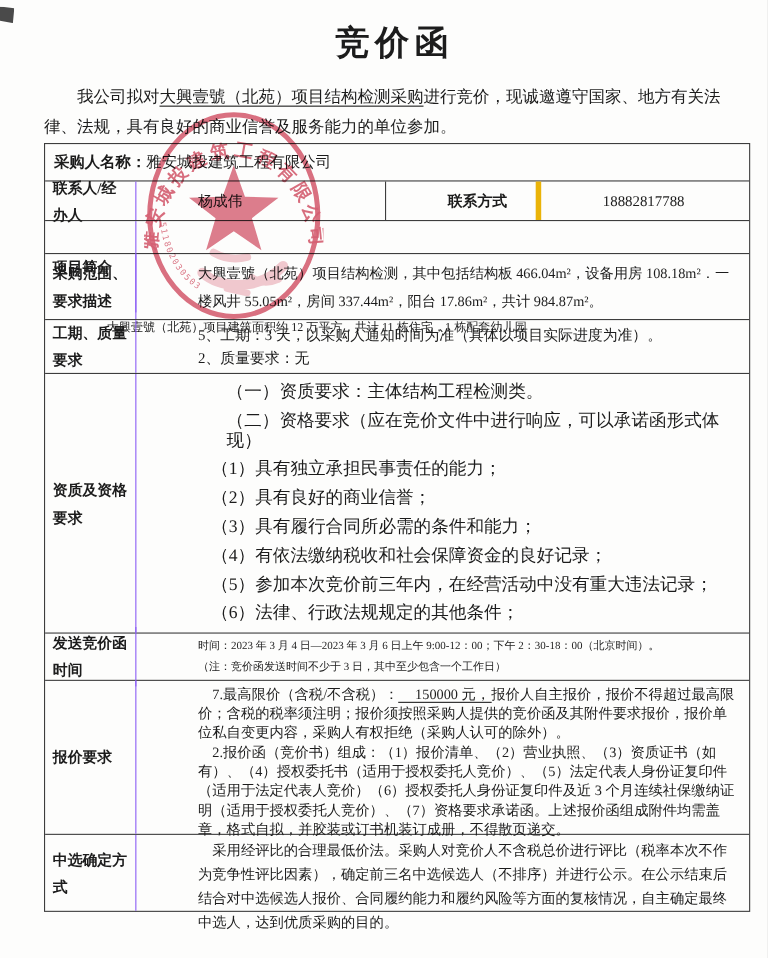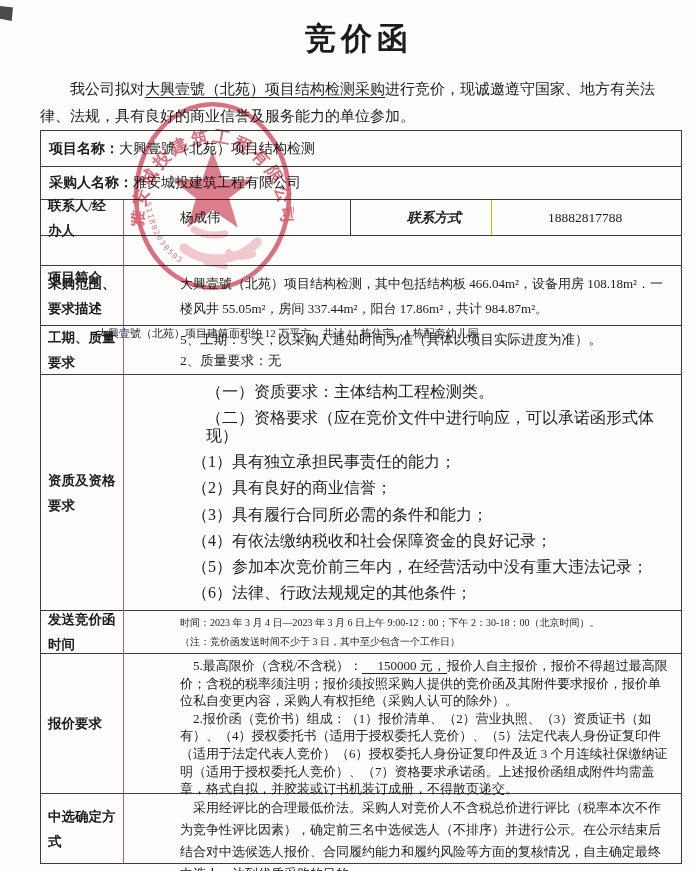--- a/index.html
+++ b/index.html
@@ -54,21 +54,21 @@
   .content { flex:1; display:flex; flex-direction:column; justify-content:center; }
   .fullcell { flex:1; display:flex; align-items:center; padding:2px 8px; font-size:14px; }
   .fullcell .flabel { font-weight:bold; }
 
   .r1 { height:35px; } .r2 { height:33px; } .r3 { height:36px; }
   .r4 { height:30px;flex-direction:column; } .r5 { height:60px; } .r6 { height:49px; }
   .r7 { height:236px; } .r8 { height:43px;align-items:center; } .r9 { height:140px; }
   .r10 { height:70px; }
 
   .c-name   { flex:0 0 179px; width:179px; border-right:1px solid #3d3d3d; display:flex; align-items:center; }
-  .c-method { flex:0 0 93px;  width:93px;  border-right:1px solid #eab308; display:flex; align-items:center; font-weight:bold;font-style:italic; }
+  .c-method { flex:0 0 93px;  width:93px;  border-right:5px solid #eab308; display:flex; align-items:center; font-weight:bold; }
   .c-phone  { flex:1; display:flex; align-items:center; font-family:"Liberation Serif","DejaVu Serif",serif; }
 
   .brief-content { font-size:11px; line-height:24px; }
   .scope-content { font-size:13px;  line-height:25px; overflow:hidden; }
   .sched-content { font-size:13.5px; line-height:21px; }
 
   .qual-content { justify-content:space-around; padding-top:4px; padding-bottom:4px; }
   .qual-item { font-size:16px; line-height:18px; padding-left:12px; }
   .qual-item.head { padding-left:26px; }
 
@@ -95,26 +95,20 @@
 <div class="page">
 
   <div class="scan-artifact"></div>
 
   <div class="doc-title">竞价函</div>
 
   <div class="intro"><span>我公司拟对</span><span class="u">大興壹號（北苑）项目结构检测采购</span><span>进行竞价，现诚邀遵守国家、地方有关法律、法规，具有良好的商业信誉及服务能力的单位参加。</span></div>
 
   <div class="bid-table">
 
-    <div class="trow r1">
-      <div class="fullcell">
-        <span class="flabel">项目名称：</span>
-          <span>大興壹號（北苑）项目结构检测</span>
-      </div>
-    </div>
 
     <div class="trow r2">
       <div class="fullcell">
         <span class="flabel">采购人名称：</span>
           <span>雅安城投建筑工程有限公司</span>
       </div>
     </div>
 
     <div class="trow r3">
       <div class="lbl">联系人/经办人</div>
@@ -160,21 +154,21 @@
       <div class="lbl">发送竞价函时间</div>
       <div class="cell content send-content">
         <div>时间：2023 年 3 月 4 日—2023 年 3 月 6 日上午 9:00-12：00；下午 2：30-18：00（北京时间）。</div>
         <div>（注：竞价函发送时间不少于 3 日，其中至少包含一个工作日）</div>
       </div>
     </div>
 
     <div class="trow r9">
       <div class="lbl">报价要求</div>
       <div class="cell content quote-content">
-        <p><span>5.最高限价（含税/不含税）：</span><span class="u-amount">150000 元，</span><span>报价人自主报价，报价不得超过最高限价；含税的税率须注明；报价须按照采购人提供的竞价函及其附件要求报价，报价单位私自变更内容，采购人有权拒绝（采购人认可的除外）。</span></p>
+        <p><span>7.最高限价（含税/不含税）：</span><span class="u-amount">150000 元，</span><span>报价人自主报价，报价不得超过最高限价；含税的税率须注明；报价须按照采购人提供的竞价函及其附件要求报价，报价单位私自变更内容，采购人有权拒绝（采购人认可的除外）。</span></p>
         <p>2.报价函（竞价书）组成：（1）报价清单、（2）营业执照、（3）资质证书（如有）、（4）授权委托书（适用于授权委托人竞价）、（5）法定代表人身份证复印件（适用于法定代表人竞价）（6）授权委托人身份证复印件及近 3 个月连续社保缴纳证明（适用于授权委托人竞价）、（7）资格要求承诺函。上述报价函组成附件均需盖章，格式自拟，并胶装或订书机装订成册，不得散页递交。</p>
       </div>
     </div>
 
     <div class="trow r10">
       <div class="lbl">中选确定方式</div>
       <div class="cell content sel-content">采用经评比的合理最低价法。采购人对竞价人不含税总价进行评比（税率本次不作为竞争性评比因素），确定前三名中选候选人（不排序）并进行公示。在公示结束后结合对中选候选人报价、合同履约能力和履约风险等方面的复核情况，自主确定最终中选人，达到优质采购的目的。</div>
     </div>
 
   </div>

